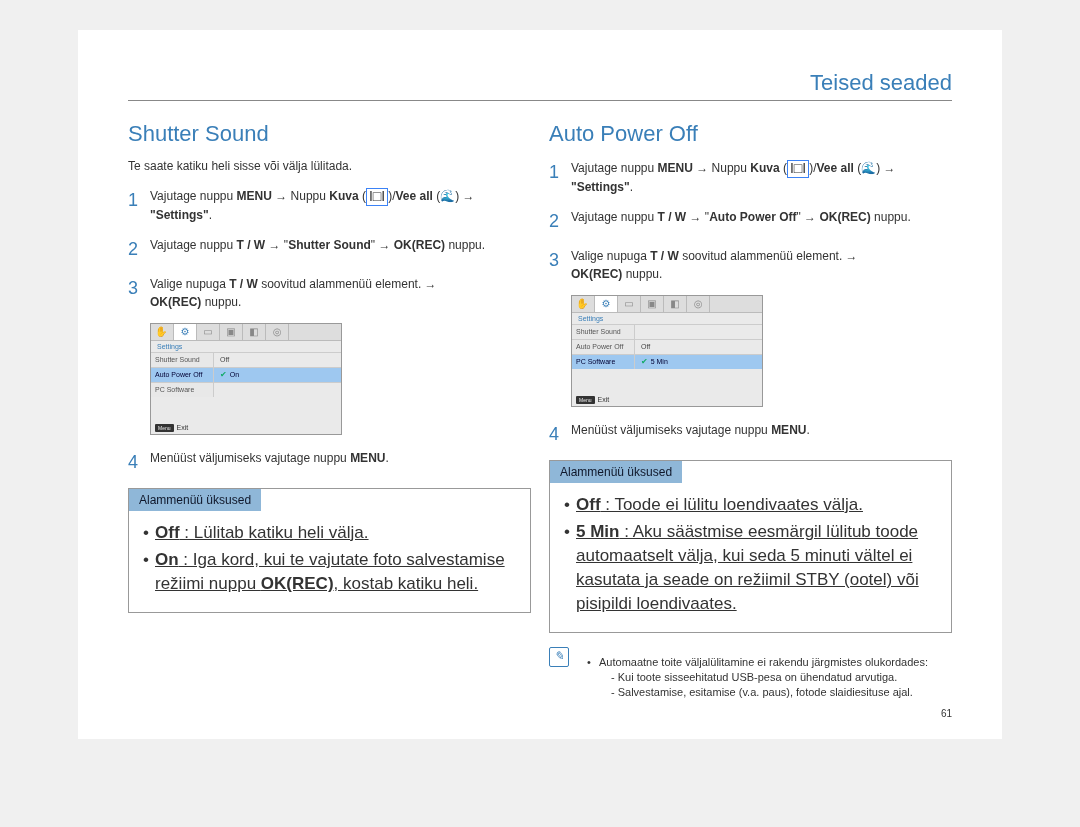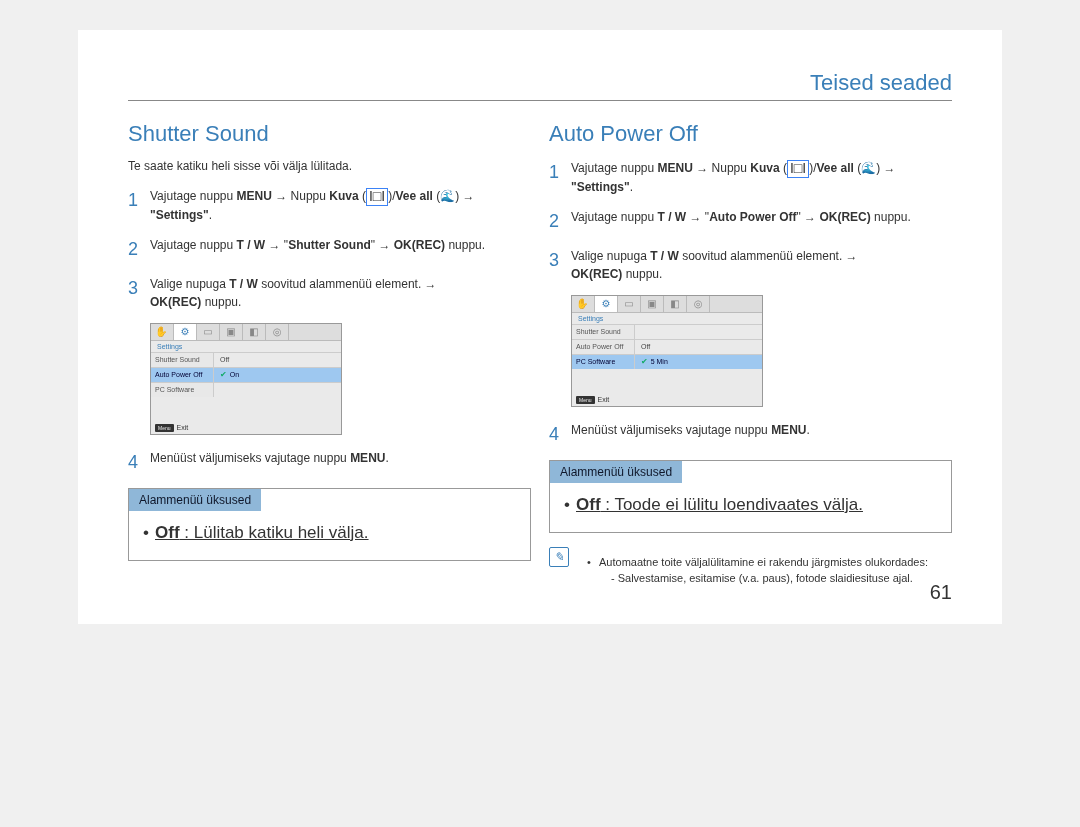--- a/index.html
+++ b/index.html
@@ -188,21 +188,21 @@
   }
   .note ul { margin:8px; padding:0; list-style:none; }
   .note li { position:relative; padding-left:12px; margin-bottom:4px; }
   .note li::before { content:"•"; position:absolute; left:0; }
   .note .dash { padding-left:12px; display:block; }
 
   .pagenum {
     position: absolute;
     bottom: 20px;
     right: 50px;
-    font-size: 20px;
+    font-size: 10px;
     color: #333;
   }
   .glyph-box {
     display:inline-block;
     border:1px solid #3b82f6;
     padding:0 2px;
     font-size:14px;
     line-height:1.1;
     vertical-align:middle;
   }
@@ -278,20 +278,21 @@
         <div class="step-text">
           <span>Menüüst väljumiseks vajutage nuppu </span><b>MENU</b><span>.</span>
         </div>
       </div>
 
       <div class="sub-box">
         <div class="sub-box-header">Alammenüü üksused</div>
         <div class="sub-box-body">
           <ul>
             <li><b>Off</b><span> : Lülitab katiku heli välja.</span></li>
+            <li><b>On</b><span> : Iga kord, kui te vajutate foto salvestamise režiimi nuppu </span><b>OK(REC)</b><span>, kostab katiku heli.</span></li>
           </ul>
         </div>
       </div>
     </div>
 
     <div class="col">
       <div class="section-title">Auto Power Off</div>
 
       <div class="step">
         <div class="step-num">1</div>
@@ -352,30 +353,32 @@
         <div class="step-text">
           <span>Menüüst väljumiseks vajutage nuppu </span><b>MENU</b><span>.</span>
         </div>
       </div>
 
       <div class="sub-box">
         <div class="sub-box-header">Alammenüü üksused</div>
         <div class="sub-box-body">
           <ul>
             <li><b>Off</b><span> : Toode ei lülitu loendivaates välja.</span></li>
+            <li><b>5 Min</b><span> : Aku säästmise eesmärgil lülitub toode automaatselt välja, kui seda 5 minuti vältel ei kasutata ja seade on režiimil STBY (ootel) või pisipildi loendivaates.</span></li>
           </ul>
         </div>
       </div>
 
       <div class="note">
         <div class="note-icon">✎</div>
         <div>
           <ul>
             <li>
               <span>Automaatne toite väljalülitamine ei rakendu järgmistes olukordades:</span>
+              <span class="dash">- Kui toote sisseehitatud USB-pesa on ühendatud arvutiga.</span>
               <span class="dash">- Salvestamise, esitamise (v.a. paus), fotode slaidiesituse ajal.</span>
             </li>
           </ul>
         </div>
       </div>
 
     </div>
   </div>
 
   <div class="pagenum">61</div>

